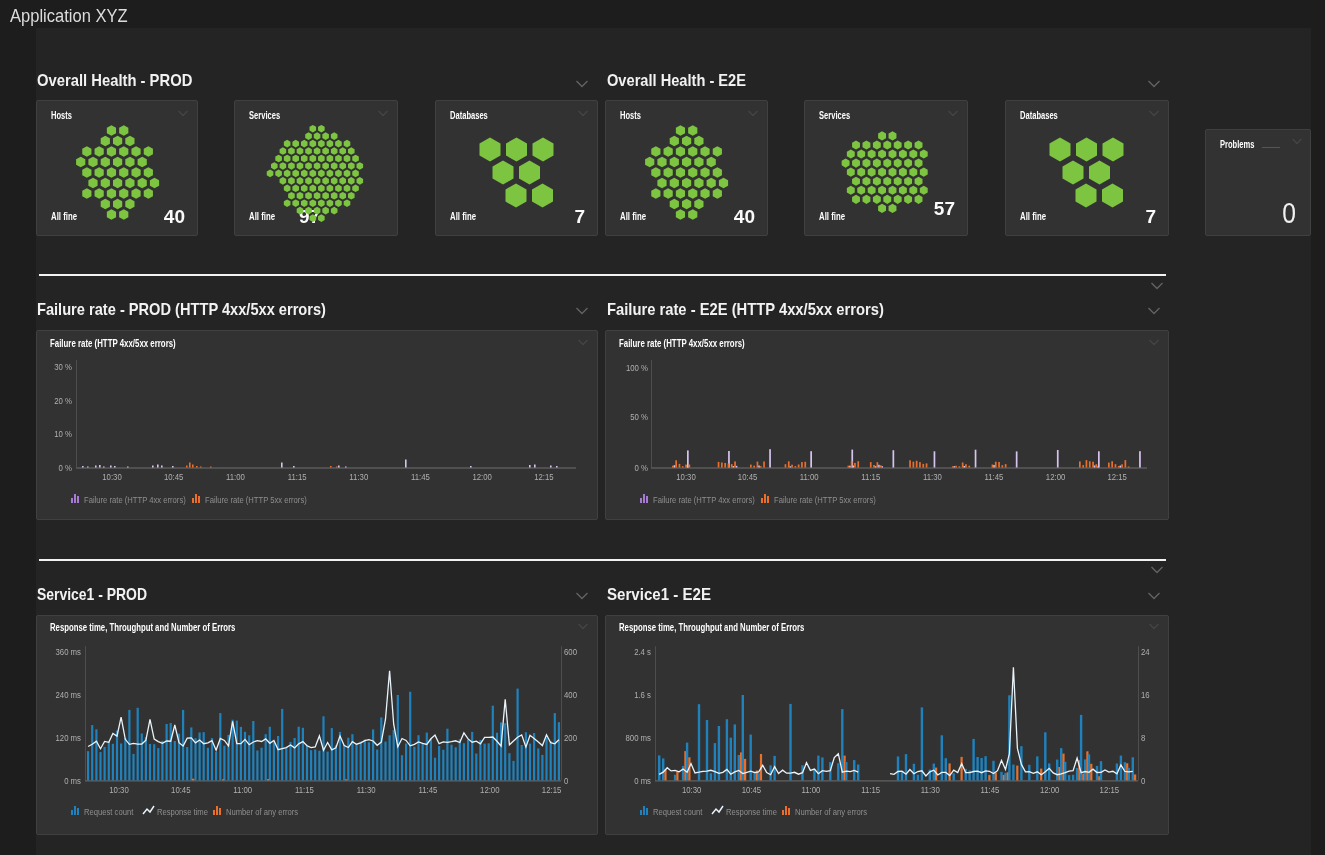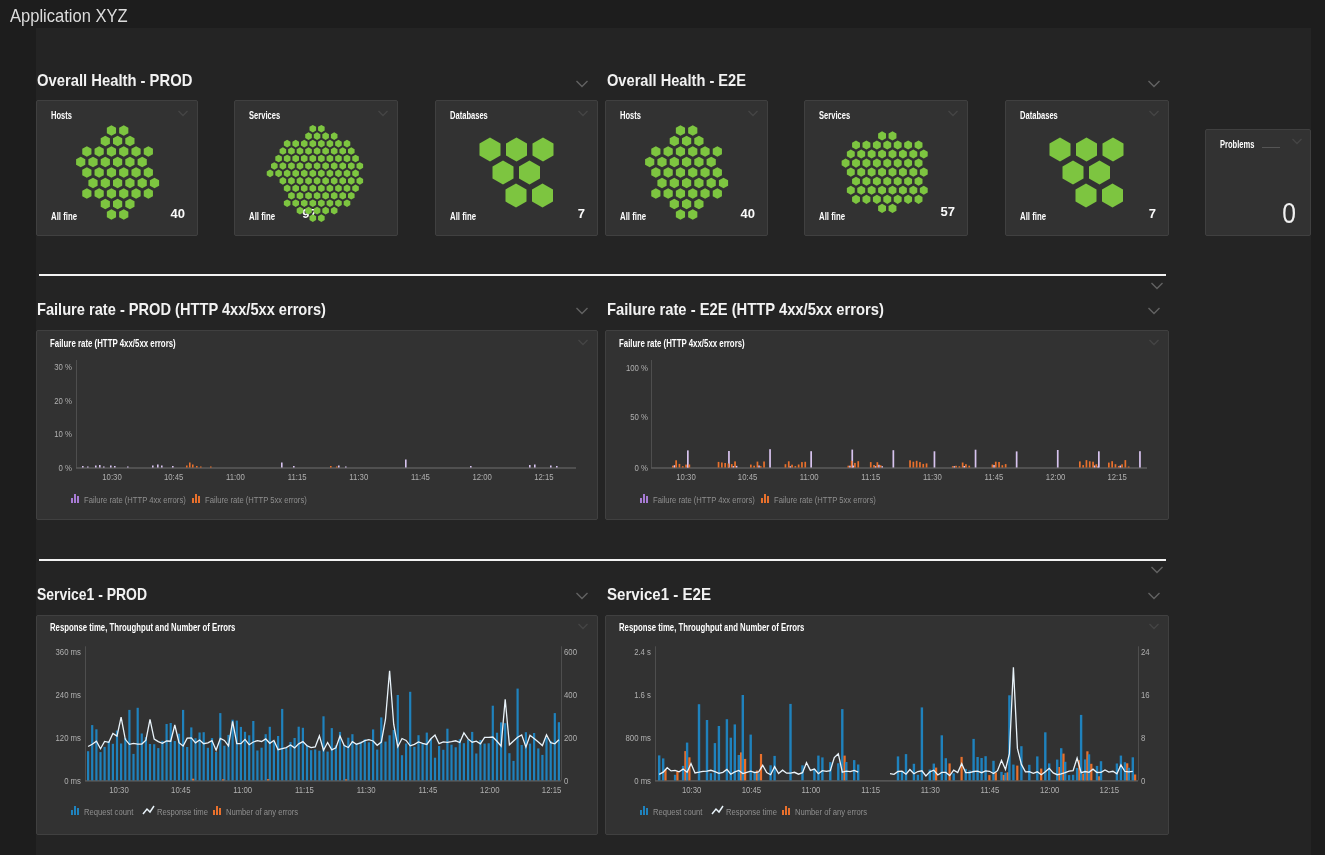--- a/index.html
+++ b/index.html
@@ -1,20 +1,20 @@
 <!DOCTYPE html>
 <html><head><meta charset="utf-8"><style>
 html,body{margin:0;padding:0;background:#1d1d1d;width:1325px;height:855px;overflow:hidden}
 *{box-sizing:border-box}
 body{font-family:"Liberation Sans",sans-serif;position:relative}
 .canvas{position:absolute;left:36px;top:28px;width:1275px;height:827px;background:#242424}
 .tile{position:absolute;background:#323232;border:1px solid #404040;border-radius:2px}
 .tl{position:absolute;font-size:10.5px;font-weight:bold;color:#fff;transform:scaleX(0.72);transform-origin:left top;white-space:nowrap}
 .sep{position:absolute;height:2px;background:#f2f2f2}
-.cnt{position:absolute;font-size:13px;font-weight:bold;color:#fafafa}
+.cnt{position:absolute;font-size:19px;font-weight:bold;color:#fafafa}
 </style></head><body>
 <div class="canvas"></div>
 <div style="position:absolute;left:10px;top:5px;font-size:19px;color:#dcdcdc;transform:scaleX(0.87);transform-origin:left top;white-space:nowrap">Application XYZ</div>
 <div style="position:absolute;left:37px;top:71px;font-size:17px;font-weight:bold;color:#f2f2f2;transform:scaleX(0.87);transform-origin:left top;white-space:nowrap">Overall Health - PROD</div>
 <div style="position:absolute;left:607px;top:71px;font-size:17px;font-weight:bold;color:#f2f2f2;transform:scaleX(0.86);transform-origin:left top;white-space:nowrap">Overall Health - E2E</div>
 <svg style="position:absolute;left:575px;top:80px" width="14" height="8" viewBox="0 0 14 8">
     <path d="M1.5,1 L7,6.5 L12.5,1" fill="none" stroke="#626262" stroke-width="1.4"></path>
   </svg>
 <svg style="position:absolute;left:1147px;top:80px" width="14" height="8" viewBox="0 0 14 8">
     <path d="M1.5,1 L7,6.5 L12.5,1" fill="none" stroke="#626262" stroke-width="1.4"></path>
@@ -238,21 +238,21 @@
     <path d="M93.90,98.69 L98.50,101.34 L98.50,106.66 L93.90,109.31 L89.30,106.66 L89.30,101.34 Z" fill="#7dc540"></path>
     <path d="M75.45,109.19 L80.05,111.84 L80.05,117.16 L75.45,119.81 L70.85,117.16 L70.85,111.84 Z" fill="#7dc540"></path>
     <path d="M87.75,109.19 L92.35,111.84 L92.35,117.16 L87.75,119.81 L83.15,117.16 L83.15,111.84 Z" fill="#7dc540"></path>
   </svg>
 <div class="tile" style="left:804px;top:100px;width:164px;height:136px"></div>
 <div class="tl" style="left:819px;top:109px">Services</div>
 <svg style="position:absolute;left:947px;top:110px" width="12" height="7" viewBox="0 0 12 7">
     <path d="M1.5,1 L6,5.5 L10.5,1" fill="none" stroke="#454545" stroke-width="1.3"></path>
   </svg>
 <div class="tl" style="left:819px;top:211px;font-size:10px;transform:scaleX(0.78)">All fine</div>
-<div class="cnt" style="left:804px;top:204px;width:151px;text-align:right">57</div>
+<div class="cnt" style="left:804px;top:198px;width:151px;text-align:right">57</div>
 <svg style="position:absolute;left:804px;top:100px" width="164" height="136" viewBox="0 0 164 136" font-family="Liberation Sans,sans-serif">
     <path d="M78.07,31.34 L82.02,33.62 L82.02,38.18 L78.07,40.46 L74.12,38.18 L74.12,33.62 Z" fill="#7dc540"></path>
     <path d="M88.49,31.34 L92.44,33.62 L92.44,38.18 L88.49,40.46 L84.54,38.18 L84.54,33.62 Z" fill="#7dc540"></path>
     <path d="M52.02,40.40 L55.97,42.68 L55.97,47.24 L52.02,49.52 L48.07,47.24 L48.07,42.68 Z" fill="#7dc540"></path>
     <path d="M62.44,40.40 L66.39,42.68 L66.39,47.24 L62.44,49.52 L58.49,47.24 L58.49,42.68 Z" fill="#7dc540"></path>
     <path d="M72.86,40.40 L76.81,42.68 L76.81,47.24 L72.86,49.52 L68.91,47.24 L68.91,42.68 Z" fill="#7dc540"></path>
     <path d="M83.28,40.40 L87.23,42.68 L87.23,47.24 L83.28,49.52 L79.33,47.24 L79.33,42.68 Z" fill="#7dc540"></path>
     <path d="M93.70,40.40 L97.65,42.68 L97.65,47.24 L93.70,49.52 L89.75,47.24 L89.75,42.68 Z" fill="#7dc540"></path>
     <path d="M104.12,40.40 L108.07,42.68 L108.07,47.24 L104.12,49.52 L100.17,47.24 L100.17,42.68 Z" fill="#7dc540"></path>
     <path d="M114.54,40.40 L118.49,42.68 L118.49,47.24 L114.54,49.52 L110.59,47.24 L110.59,42.68 Z" fill="#7dc540"></path>

